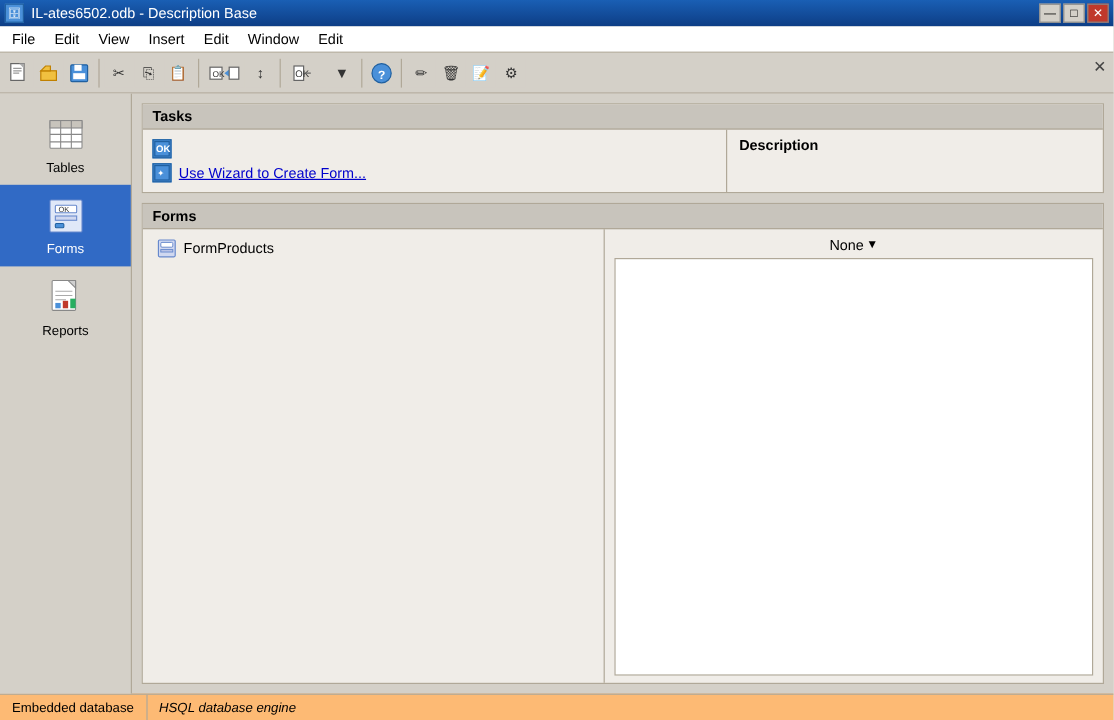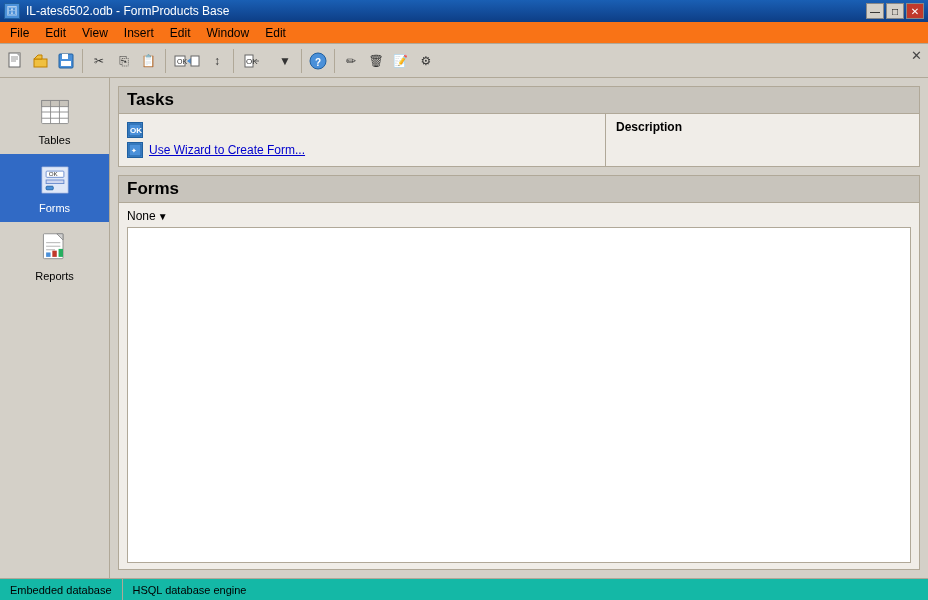--- a/index.html
+++ b/index.html
@@ -44,21 +44,21 @@
       width: 18px; height: 16px;
       background: #d4d0c8;
       border: 1px solid #888;
       display: flex; align-items: center; justify-content: center;
       font-size: 10px; cursor: pointer; color: #000;
     }
     .tb-btn.close { background: #c0392b; color: white; }
 
     
     .menu-bar {
-      background: #f97316;
+      background: #ffffff;
       height: 22px;
       display: flex;
       align-items: center;
       padding: 0 2px;
       border-bottom: 1px solid #b0a898;
     }
     .menu-item {
       padding: 2px 8px;
       font-size: 12px;
       cursor: pointer;
@@ -157,21 +157,21 @@
 
     
     .section-panel {
       background: #f0ede8;
       border: 1px solid #b0a898;
     }
     .section-header {
       background: #c8c4bc;
       padding: 3px 8px;
       font-weight: bold;
-      font-size: 17px;
+      font-size: 12px;
       border-bottom: 1px solid #b0a898;
     }
 
     
     .tasks-panel { flex-shrink: 0; }
     .tasks-body {
       display: flex;
       gap: 0;
     }
     .tasks-list {
@@ -234,21 +234,21 @@
     }
     .forms-preview {
       flex: 1;
       display: flex;
       flex-direction: column;
       padding: 6px 8px;
       gap: 4px;
     }
     .preview-controls {
       display: flex;
-      justify-content: flex-start;
+      justify-content: center;
       align-items: center;
       gap: 4px;
     }
     .preview-dropdown {
       display: flex;
       align-items: center;
       gap: 2px;
       font-size: 12px;
       cursor: pointer;
     }
@@ -257,41 +257,41 @@
       border: 1px solid #b0a898;
       background: white;
     }
     .dropdown-arrow {
       font-size: 10px;
     }
 
     
     .status-bar {
       height: 22px;
-      background: #14b8a6;
+      background: #fdba74;
       border-top: 1px solid #b0a898;
       display: flex;
       align-items: center;
     }
     .status-item {
       padding: 0 10px;
       font-size: 11px;
       border-right: 1px solid #b0a898;
       height: 100%;
       display: flex; align-items: center;
     }
-    .status-item:last-child { border-right: none; }
+    .status-item:last-child { border-right: none; font-style: italic; }
   </style>
 </head>
 <body>
 
 <div class="title-bar">
   <div class="title-bar-left">
     <div class="title-bar-icon">🗄</div>
-    <span class="title-bar-title">IL-ates6502.odb - FormProducts Base</span>
+    <span class="title-bar-title">IL-ates6502.odb - Description Base</span>
   </div>
   <div class="title-bar-controls">
     <div class="tb-btn">—</div>
     <div class="tb-btn">□</div>
     <div class="tb-btn close">✕</div>
   </div>
 </div>
 
 <div class="menu-bar" style="position:relative;">
   <div class="menu-item">File</div>
@@ -446,20 +446,32 @@
         </div>
         <div class="description-panel">
           <span>Description</span>
         </div>
       </div>
     </div>
 
     <div class="section-panel forms-panel">
       <div class="section-header">Forms</div>
       <div class="forms-body">
+        <div class="forms-list">
+          <div class="form-item">
+            <div class="form-item-icon">
+              <svg width="16" height="16" viewBox="0 0 16 16">
+                <rect x="1" y="1" width="14" height="14" rx="1" fill="#d0d8f0" stroke="#6688cc" stroke-width="1"></rect>
+                <rect x="3" y="3" width="10" height="4" rx="1" fill="white" stroke="#6688cc" stroke-width="0.8"></rect>
+                <rect x="3" y="9" width="10" height="2" fill="#c0c8e8" stroke="#6688cc" stroke-width="0.8"></rect>
+              </svg>
+            </div>
+            <span>FormProducts</span>
+          </div>
+        </div>
         <div class="forms-preview">
           <div class="preview-controls">
             <div class="preview-dropdown">
               <span>None</span>
               <span class="dropdown-arrow">▼</span>
             </div>
           </div>
           <div class="preview-box"></div>
         </div>
       </div>

